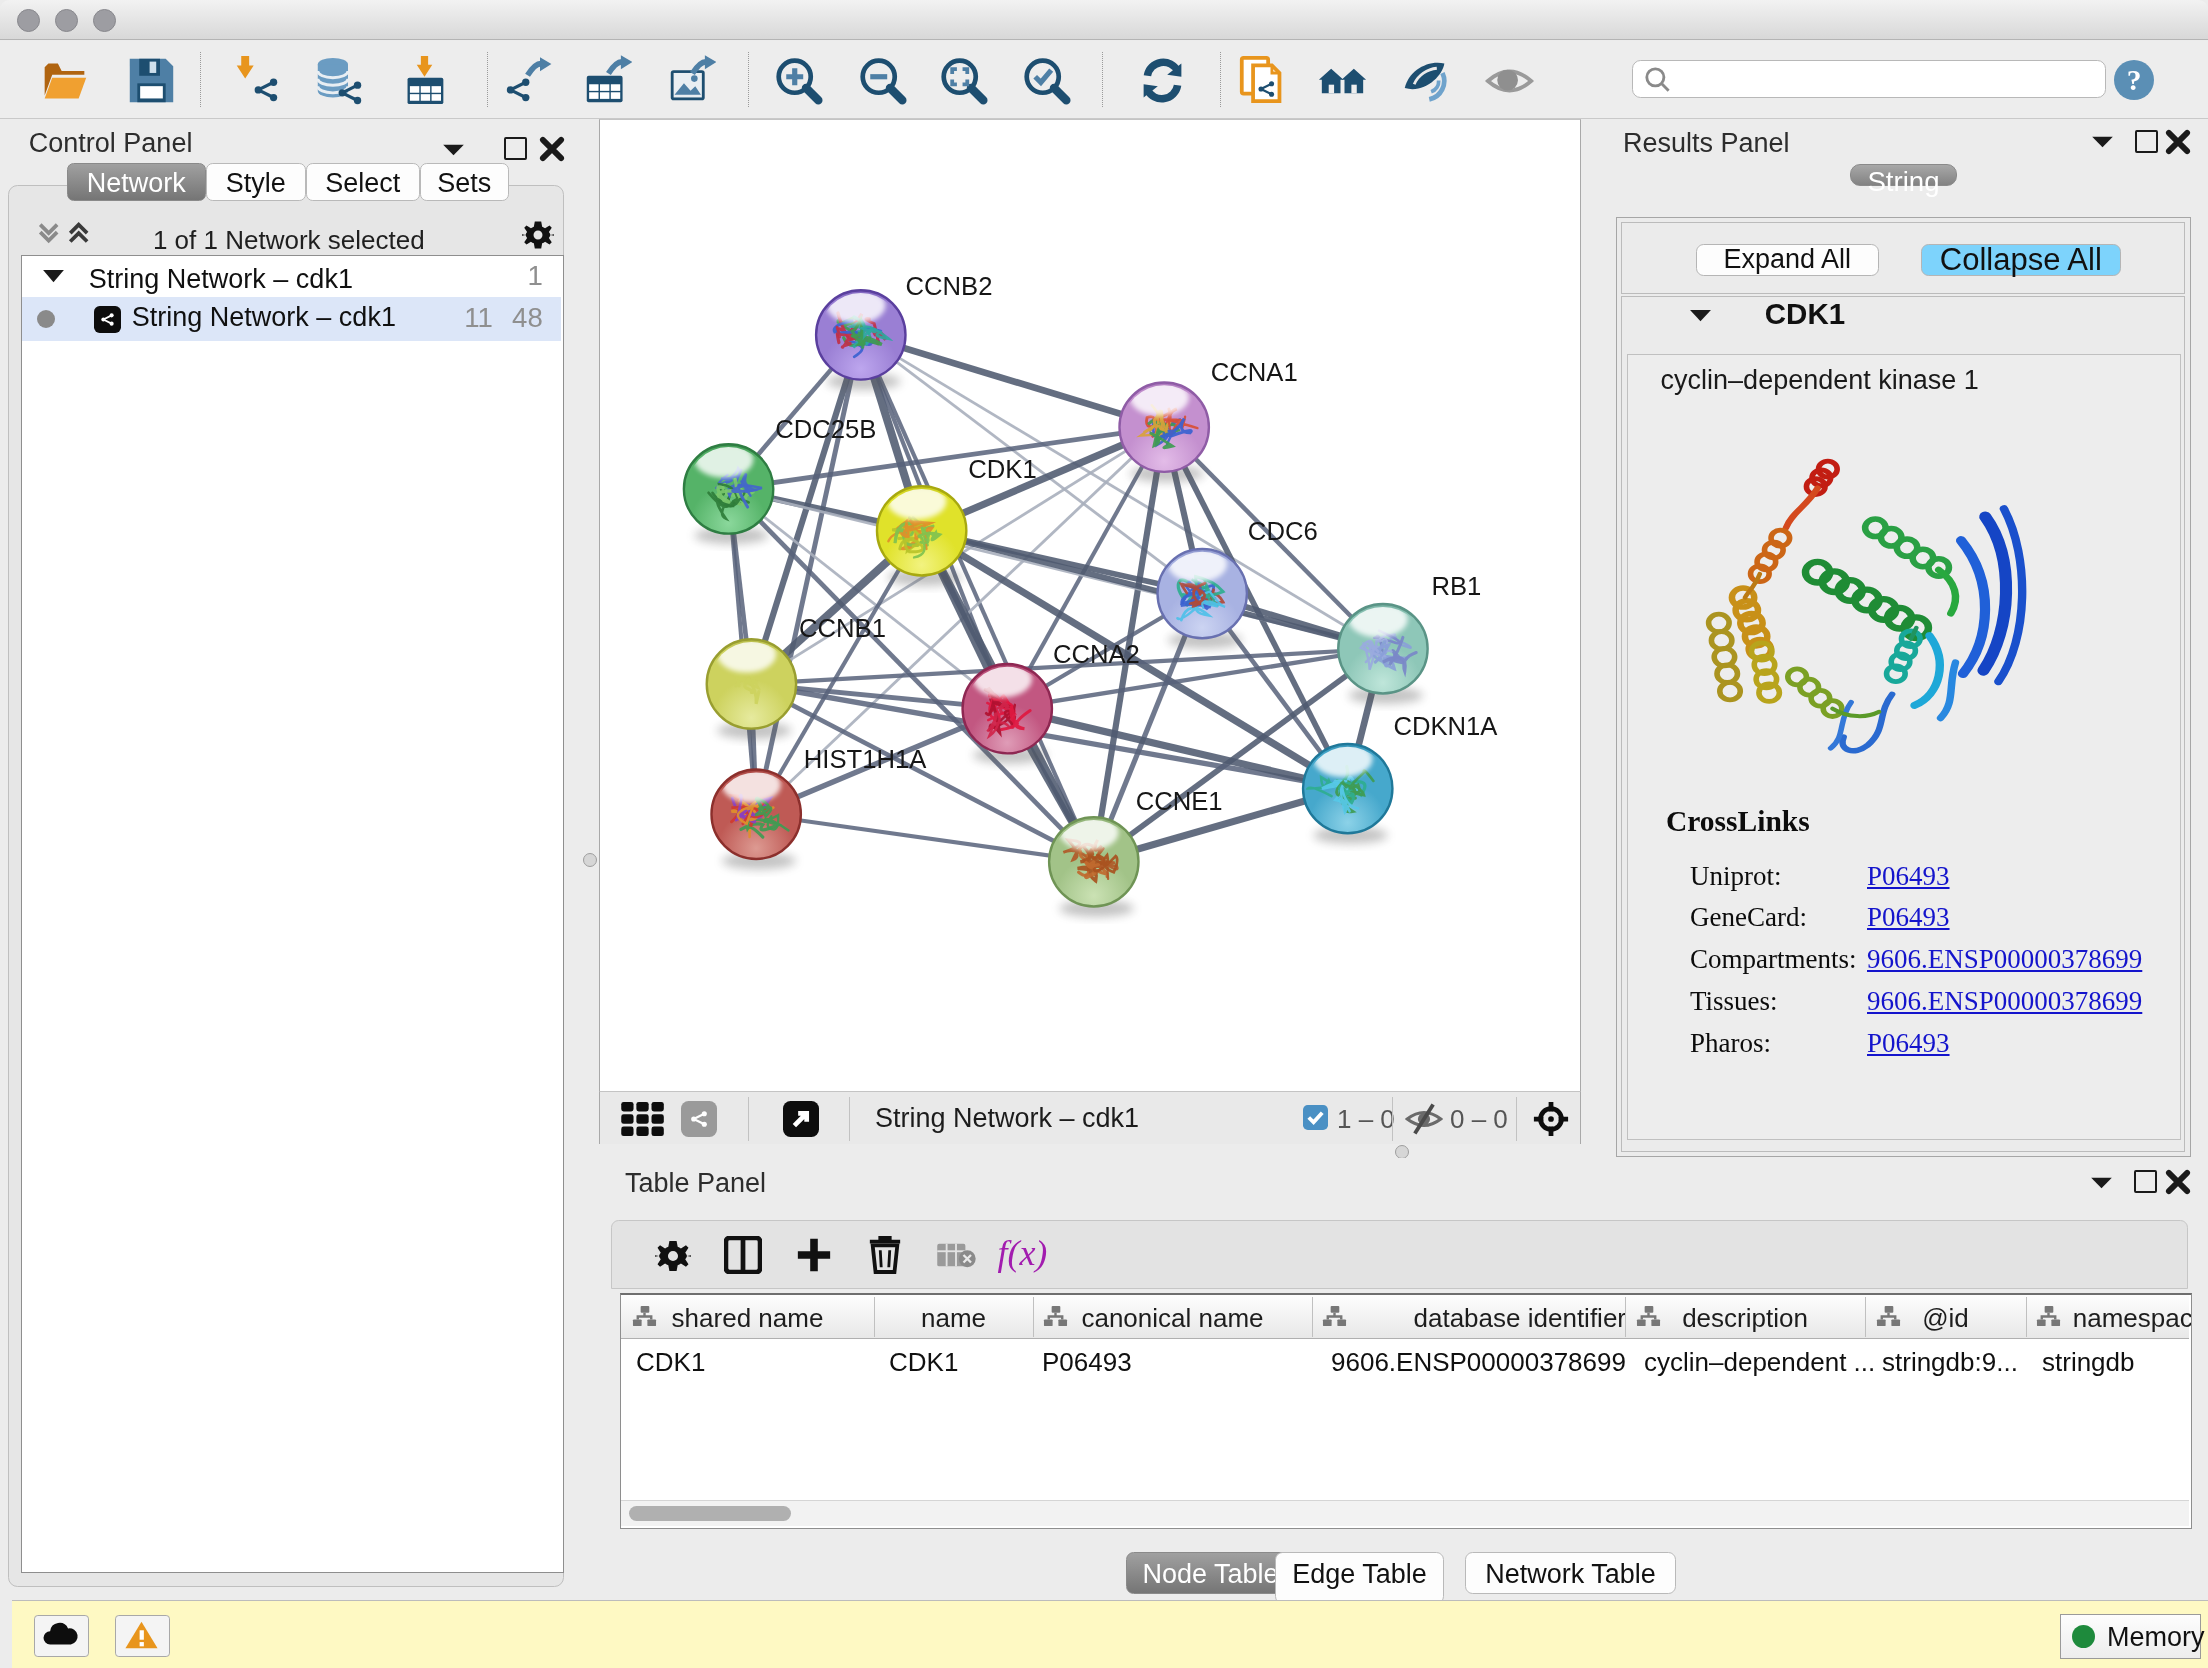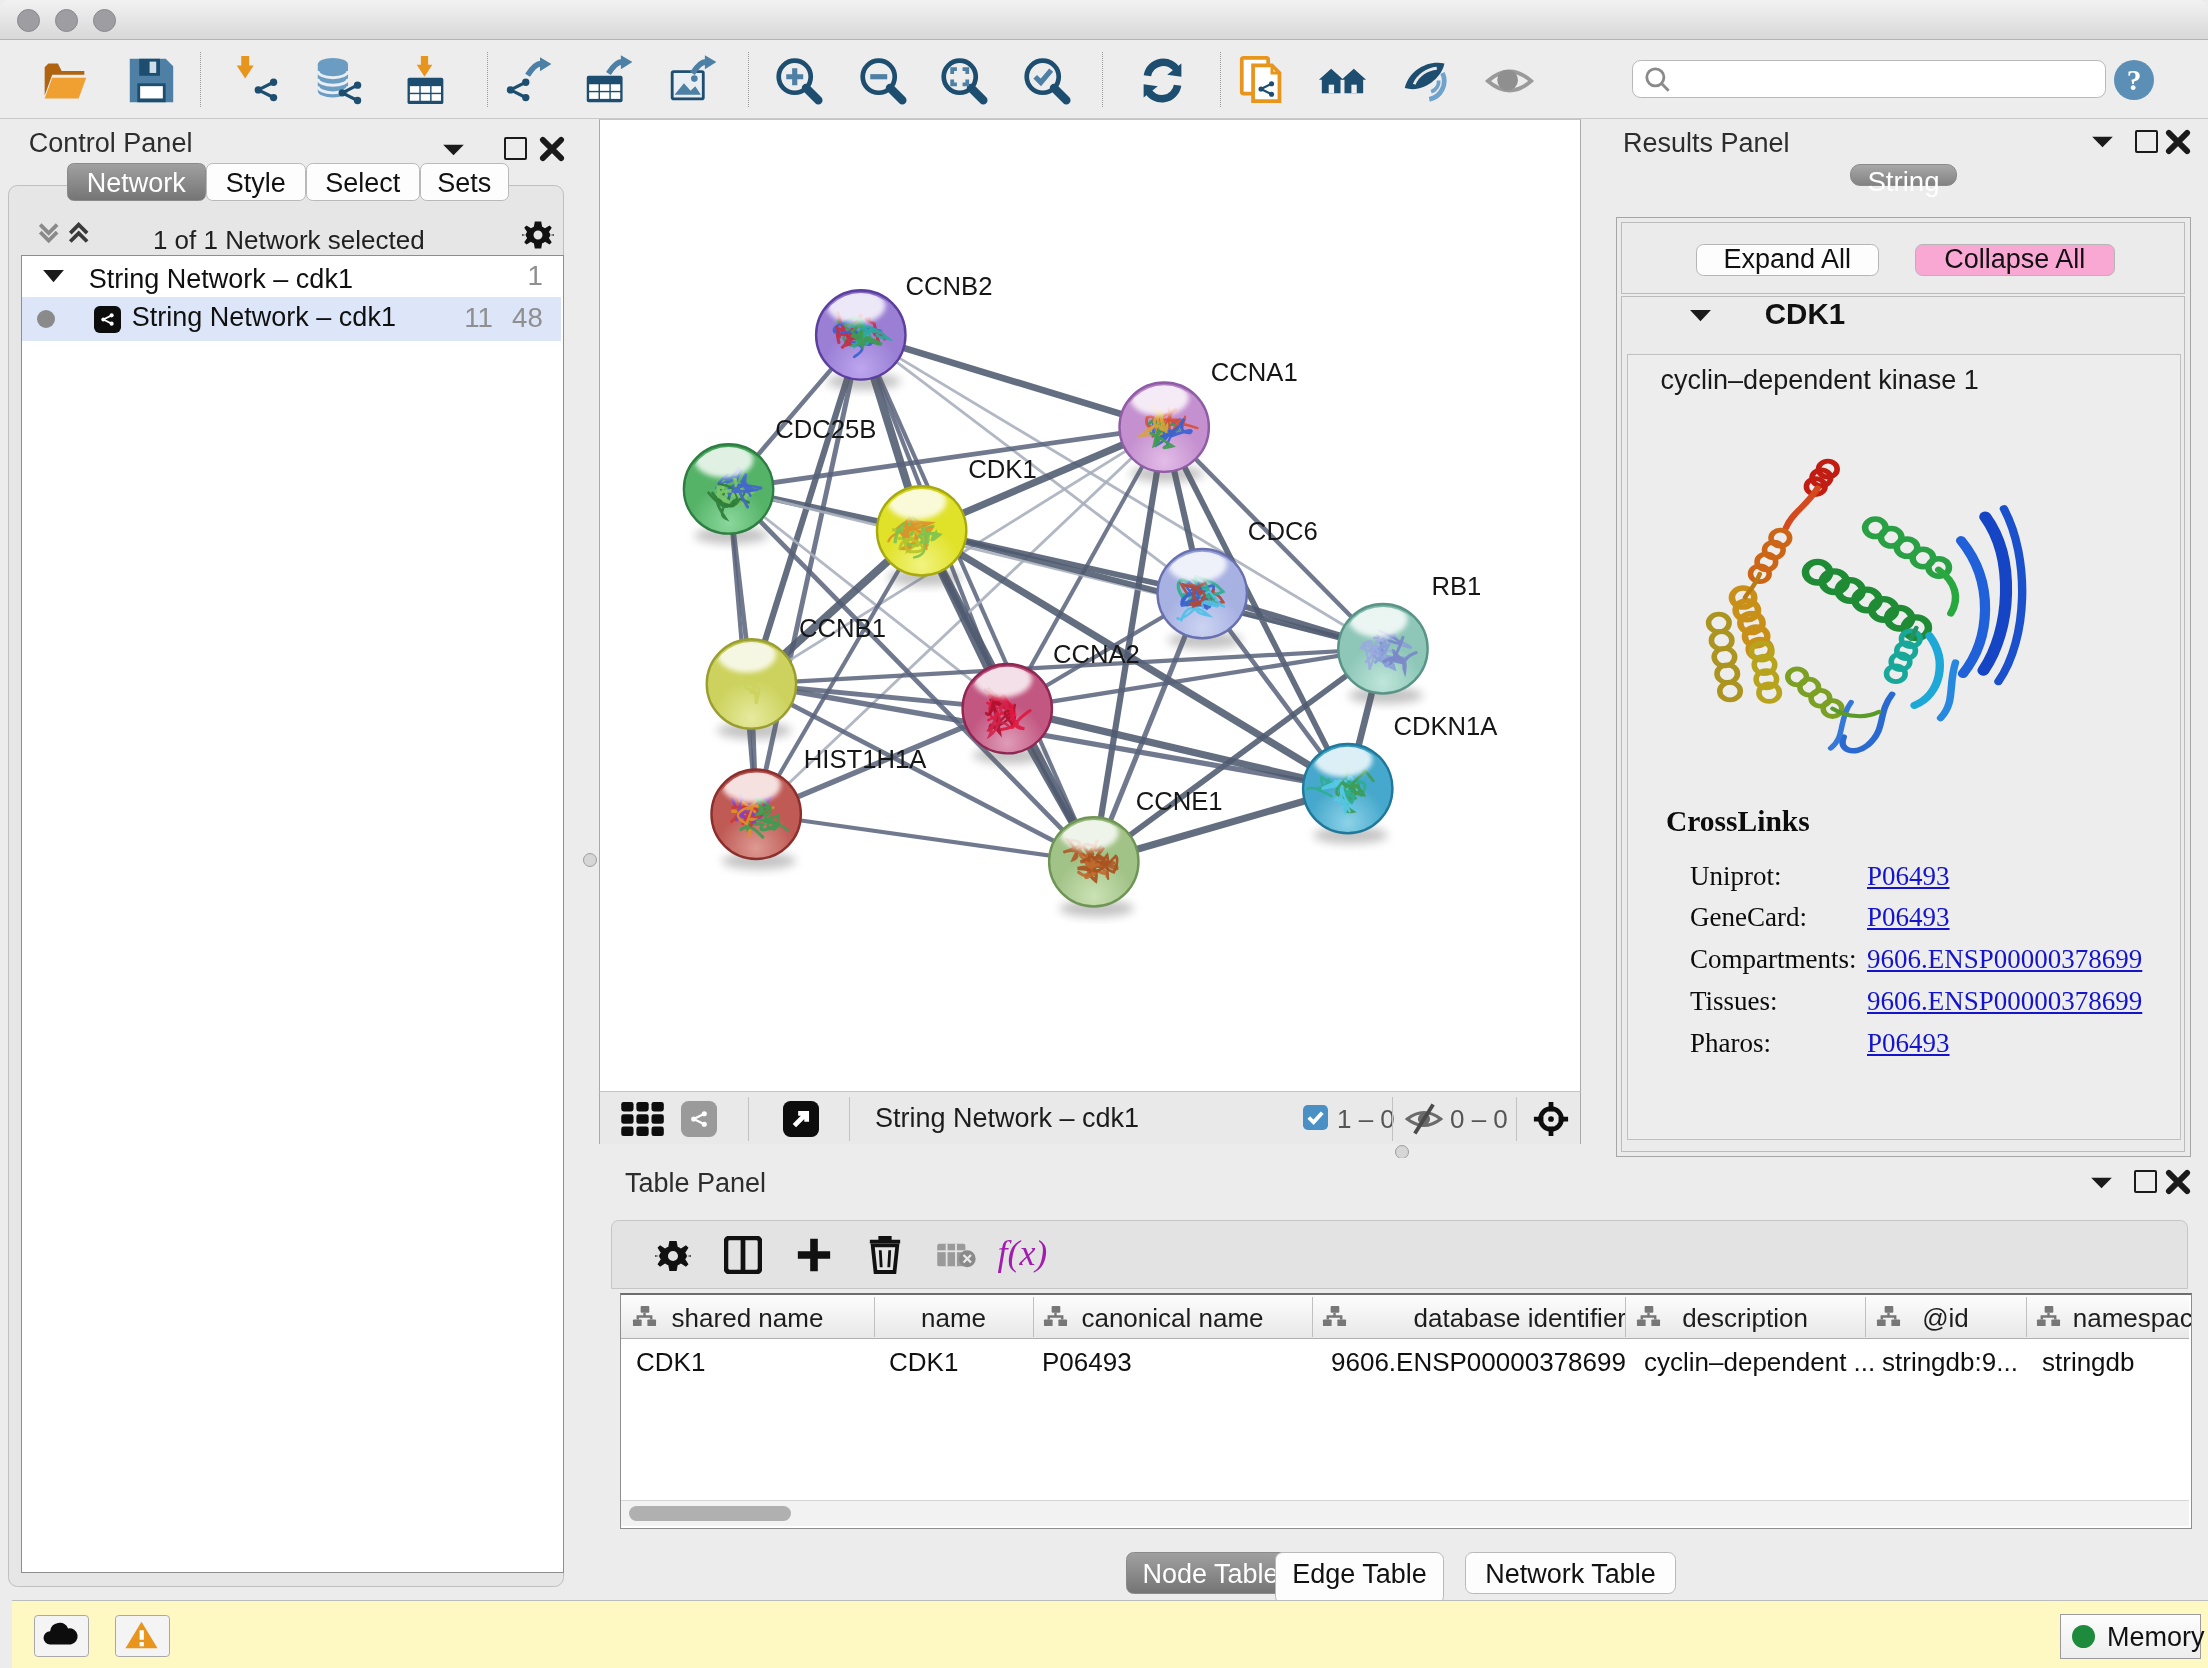--- a/index.html
+++ b/index.html
@@ -575,21 +575,21 @@
       <path d="M2 3 L24 3 L13 14 Z" fill="#1a1a1a"></path>
     </svg>
     <div class="abs" style="left:553px;top:9.5px;width:23px;height:23px;border:2.9px solid #1a1a1a;border-radius:1.9px"></div>
     <svg class="abs" style="left:583px;top:8.6px" width="26" height="26" viewBox="0 0 27 27">
       <path d="M4 4 L23 23 M23 4 L4 23" stroke="#1a1a1a" stroke-width="6" stroke-linecap="round"></path>
     </svg>
     <div class="abs" style="left:268px;top:44px;width:107px;height:22px;border-radius:10px;background:linear-gradient(#a8a8a8,#828282);border:1px solid #8a8a8a;color:#fff;font-size:27.6px;text-align:center;line-height:34px">String</div>
     <div class="abs" style="left:34px;top:97px;width:575px;height:940px;background:#ebebeb;border:1.9px solid #a6a6a6">
       <div class="abs" style="left:3.8px;top:3.8px;width:564px;height:72px;border:1px solid #bbb">
         <div class="abs" style="left:74px;top:21px;width:183px;height:32px;background:#fdfdfd;border:1.9px solid #b5b5b5;border-radius:7.6px;font-size:27px;text-align:center;line-height:29.5px;color:#111">Expand All</div>
-        <div class="abs" style="left:293px;top:21px;width:200px;height:32px;background:#f9a8d4;border:1.9px solid #b5b5b5;border-radius:7.6px;font-size:27px;text-align:center;line-height:29.5px;color:#111">Collapse All</div>
+        <div class="abs" style="left:299px;top:21px;width:200px;height:32px;background:#7dd3fc;border:1.9px solid #b5b5b5;border-radius:7.6px;font-size:31px;text-align:center;line-height:29.5px;color:#111">Collapse All</div>
       </div>
       <div class="abs" style="left:3.8px;top:78px;width:564px;height:856px;border:1px solid #bbb">
         <svg class="abs" style="left:67px;top:12.4px" width="23" height="13.3" viewBox="0 0 24 14">
           <path d="M1 1 L23 1 L12 13 Z" fill="#1a1a1a"></path>
         </svg>
         <div class="abs" style="left:143px;top:0px;font-size:29.5px;font-weight:700;color:#111">CDK1</div>
         <div class="abs" style="left:4.8px;top:57px;width:554px;height:786px;background:#ededed;border:1px solid #c0c0c0">
           <div class="abs" style="left:33px;top:9.5px;font-size:27px;color:#1a1a1a">cyclin–dependent kinase 1</div>
         </div>
       </div>

